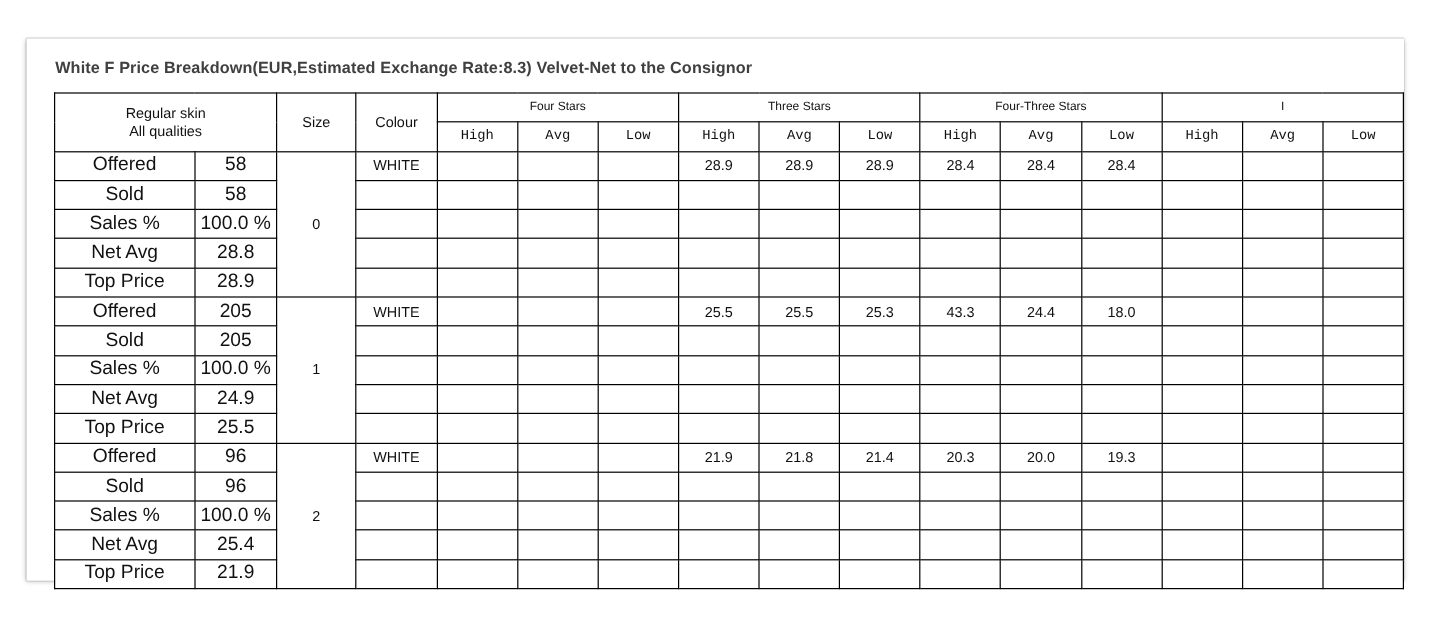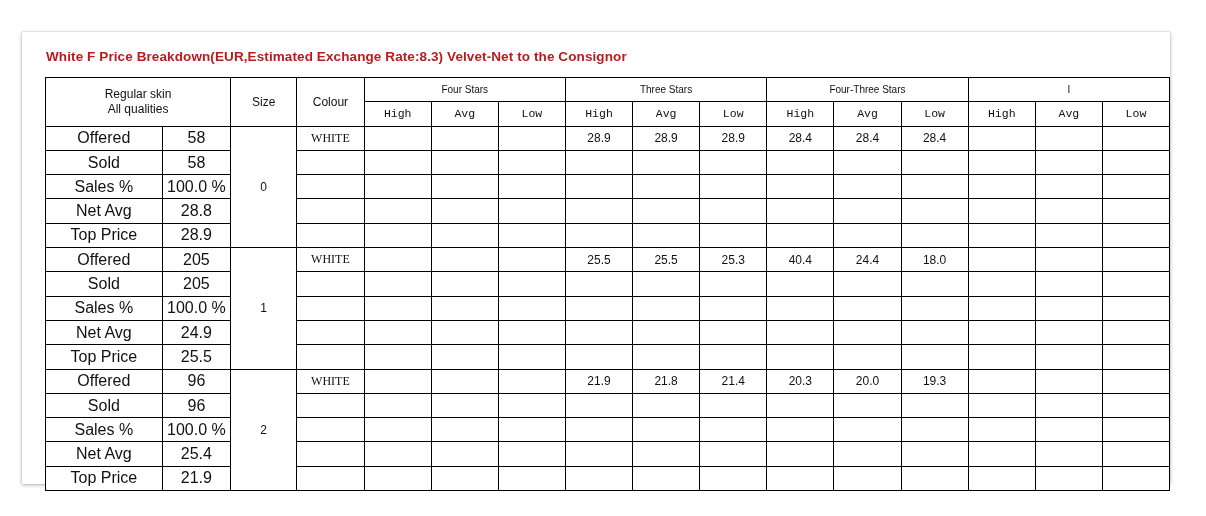--- a/index.html
+++ b/index.html
@@ -25,21 +25,21 @@
     height: 452px;
     background: #ffffff;
     box-shadow: 0 1px 4px rgba(0,0,0,0.28), 0 0 1px rgba(0,0,0,0.3);
   }
   .title {
     position: absolute;
     left: 24px;
     top: 17px;
     font-size: 13.5px;
     font-weight: bold;
-    color: #b91c1c;
+    color: #404040;
     white-space: nowrap;
     letter-spacing: 0.1px;
   }
   table.grid {
     position: absolute;
     left: 23px;
     top: 45px;
     border-collapse: collapse;
     table-layout: fixed;
     font-size: 12px;
@@ -73,21 +73,20 @@
   .num-cell {
     text-align: right;
     padding-right: 7px;
     font-size: 16px;
   }
   .size-cell {
     font-size: 12px;
   }
   .colour-cell {
     font-size: 12px;
-    font-family: Liberation Serif, serif;
   }
   .corner {
     line-height: 1.25;
     font-size: 12px;
   }
   .corner .l1 { display: block; }
   .corner .l2 { display: block; }
   .w-label { width: 117px; }
   .w-value { width: 68px; }
   .w-size  { width: 66px; }
@@ -222,21 +221,21 @@
             <td class="label-cell w-label">Offered</td>
             <td class="num-cell w-value">205</td>
             <td class="size-cell w-size" rowspan="5">1</td>
             <td class="colour-cell w-colour">WHITE</td>
             <td class="w-data"></td>
             <td class="w-data"></td>
             <td class="w-data"></td>
             <td class="w-data">25.5</td>
             <td class="w-data">25.5</td>
             <td class="w-data">25.3</td>
-            <td class="w-data">40.4</td>
+            <td class="w-data">43.3</td>
             <td class="w-data">24.4</td>
             <td class="w-data">18.0</td>
             <td class="w-data"></td>
             <td class="w-data"></td>
             <td class="w-data"></td>
           </tr>
           <tr>
             <td class="label-cell w-label">Sold</td>
             <td class="num-cell w-value">205</td>
             <td class="colour-cell w-colour"></td>

